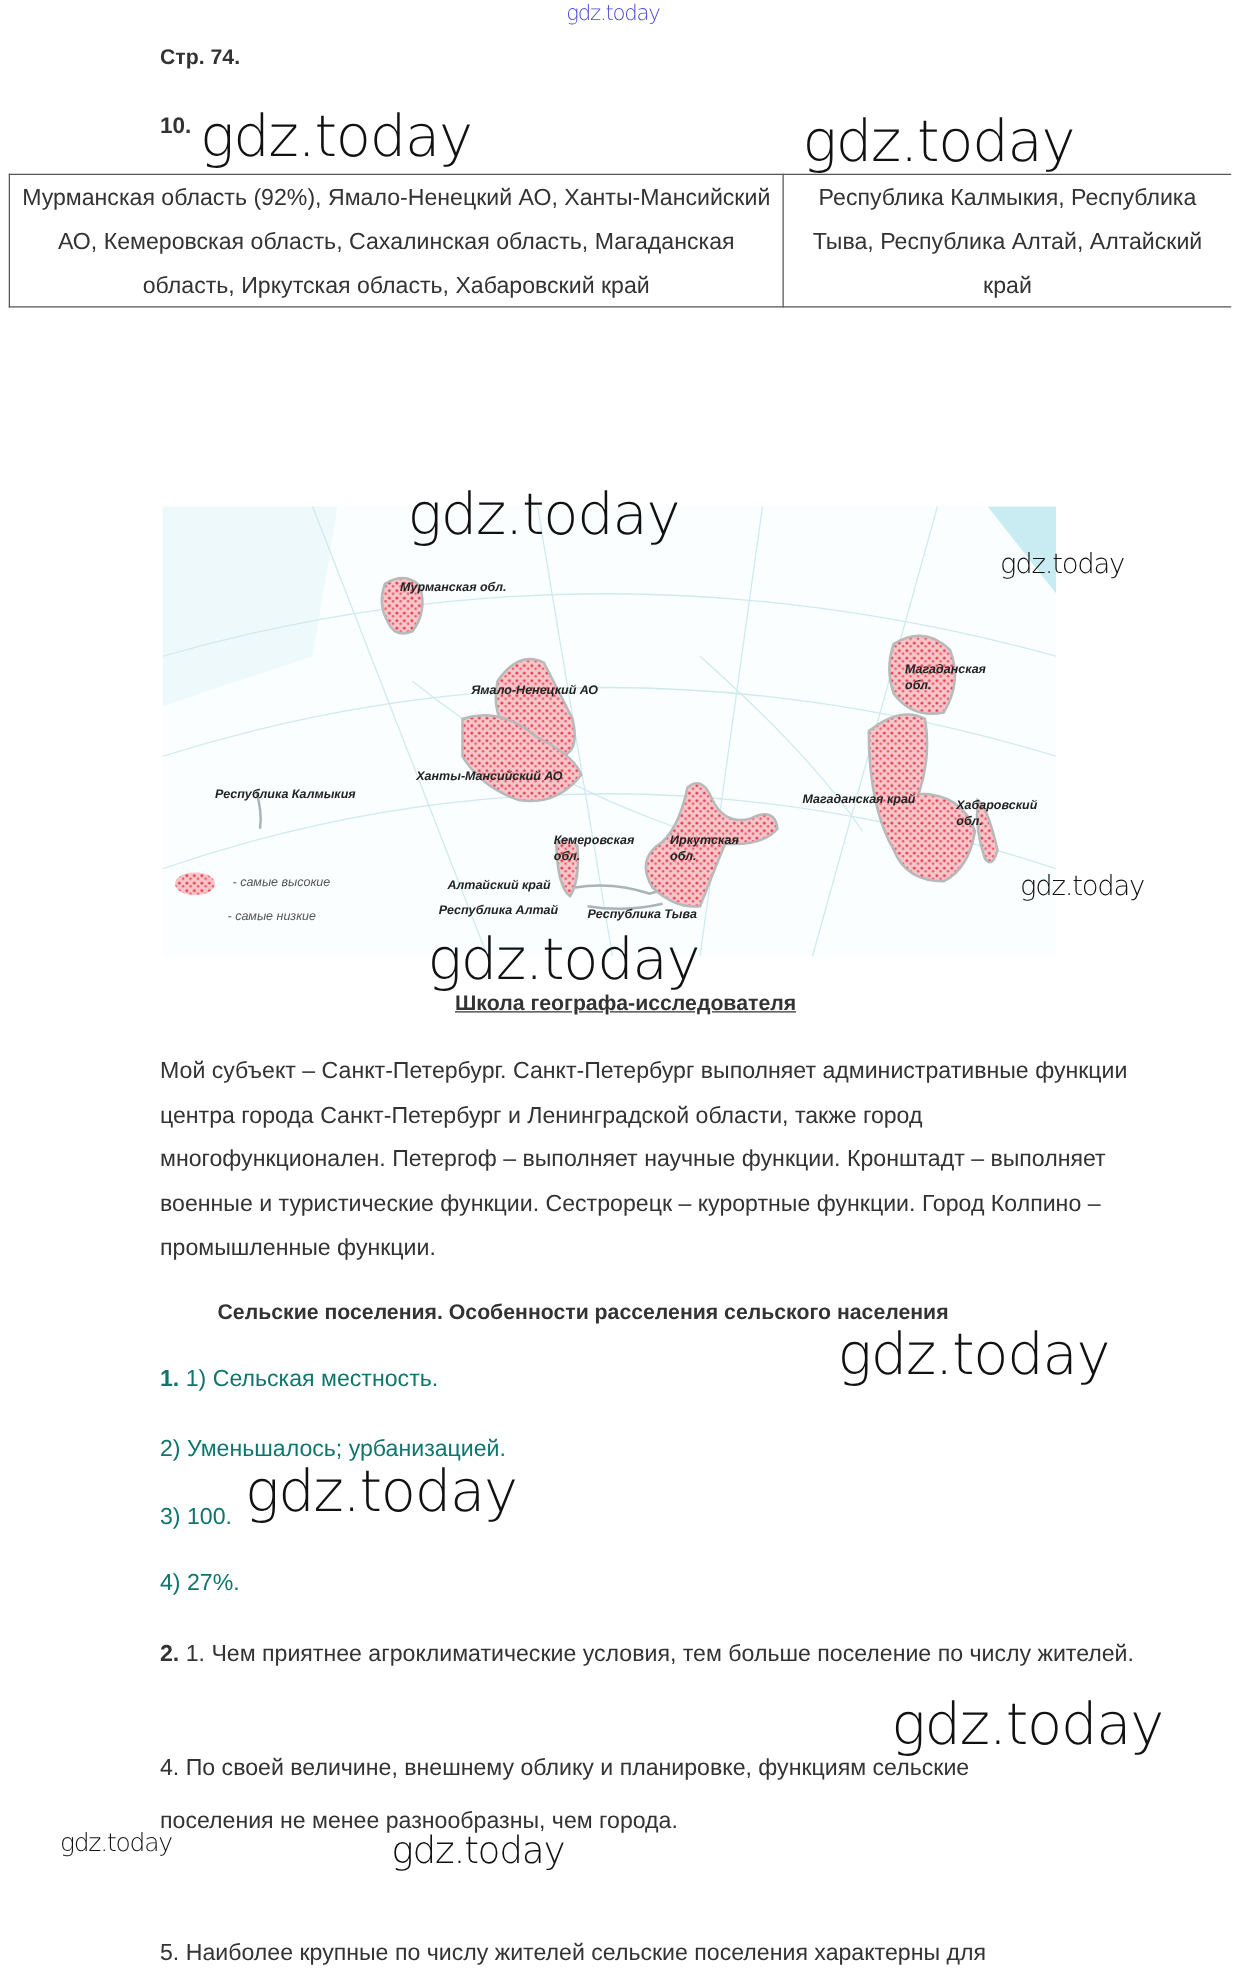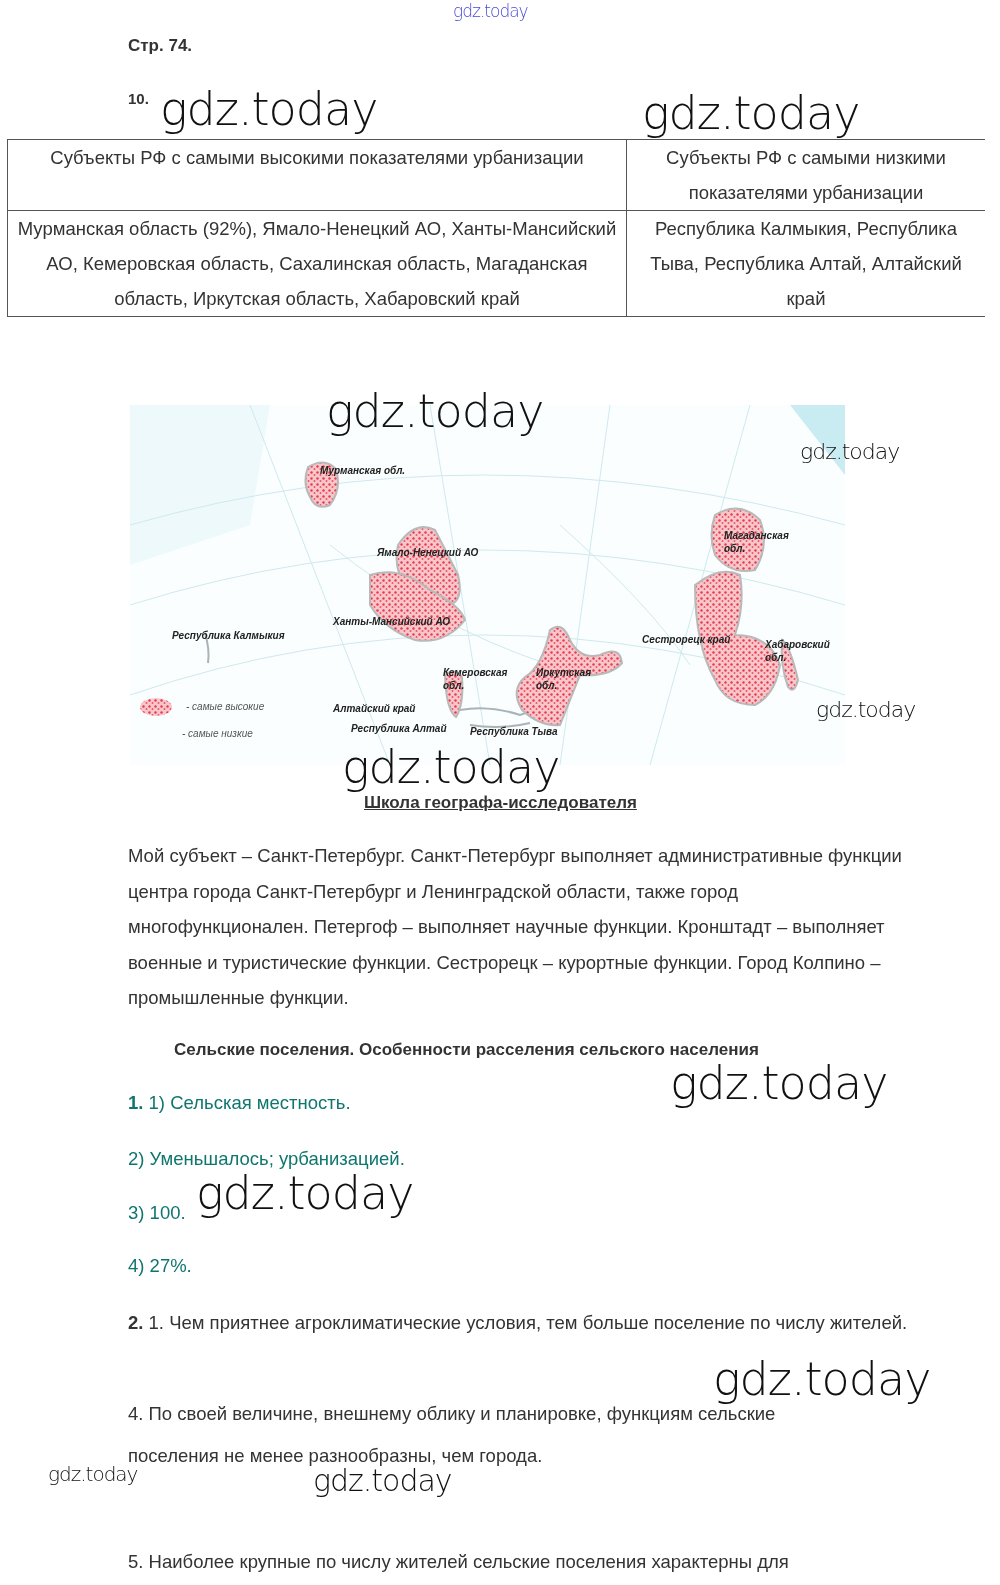--- a/index.html
+++ b/index.html
@@ -5,21 +5,21 @@
   html, body { margin: 0; padding: 0; background: #ffffff; }
   body { width: 1000px; height: 1585px; position: relative; overflow: hidden;
          font-family: "Liberation Sans", sans-serif; color: #333; }
   .abs { position: absolute; }
   .wm { position: absolute; font-family: "DejaVu Sans", sans-serif; font-weight: 200; color: #111; letter-spacing: -1px; white-space: nowrap; line-height: 1; }
   .wm-top { color: #4a4ad8; font-size: 17px; letter-spacing: -1px; }
   .wm-big { font-size: 46px; }
   .wm-med { font-size: 30px; }
   .wm-sm  { font-size: 22px; }
   .page-ref { left: 128px; top: 36px; font-size: 17px; font-weight: bold; color: #333; }
-  .task-num { left: 128px; top: 90px; font-size: 15px; font-weight: bold; color: #333; }
+  .task-num { left: 128px; top: 90px; font-size: 18px; font-weight: bold; color: #333; }
 
   table.urb { position: absolute; left: 7px; top: 139px; width: 978px; border-collapse: collapse; font-size: 18.5px; color: #333; }
   table.urb td { border-top: 1px solid #555; border-bottom: 1px solid #555; text-align: center; vertical-align: top; line-height: 35px; padding: 0 6px; }
   table.urb td.left { border-left: 1px solid #555; border-right: 1px solid #555; width: 606px; }
   table.urb td.right { border-right: 0; }
   table.urb td.title { border-left: 1px solid #555; border-right: 1px solid #555; font-weight: bold; line-height: 27px; height: 27px; }
 
   .map { position: absolute; left: 130px; top: 405px; width: 715px; height: 360px; background: #fdfefe; overflow: hidden; }
   .map-label { position: absolute; font-size: 10px; font-style: italic; font-weight: bold; color: #222; white-space: nowrap; }
   .legend-text { position: absolute; font-size: 10px; font-style: italic; color: #555; white-space: nowrap; }
@@ -34,24 +34,20 @@
 
 <div class="wm wm-top" style="left:453px; top:3px;">gdz.today</div>
 
 <div class="abs page-ref">Стр. 74.</div>
 <div class="abs task-num">10.</div>
 <div class="wm wm-big" style="left:160px; top:86px;">gdz.today</div>
 <div class="wm wm-big" style="left:642px; top:90px;">gdz.today</div>
 
 <table class="urb">
   <tbody>
-  <tr>
-    <td class="left">Субъекты РФ с самыми высокими показателями урбанизации</td>
-    <td class="right">Субъекты РФ с самыми низкими показателями урбанизации</td>
-  </tr>
   <tr>
     <td class="left">Мурманская область (92%), Ямало-Ненецкий АО, Ханты-Мансийский АО, Кемеровская область,  Сахалинская область, Магаданская область, Иркутская область, Хабаровский край</td>
     <td class="right">Республика Калмыкия, Республика Тыва, Республика Алтай, Алтайский край</td>
   </tr>
 </tbody>
   </table>
 
 <div class="map">
   <svg width="715" height="360" style="position:absolute;left:0;top:0;">
     <defs>
@@ -99,26 +95,26 @@
   </svg>
 
   <div class="map-label" style="left:190px; top:60px;">Мурманская обл.</div>
   <div class="map-label" style="left:247px; top:142px;">Ямало-Ненецкий АО</div>
   <div class="map-label" style="left:203px; top:211px;">Ханты-Мансийский АО</div>
   <div class="map-label" style="left:42px; top:225px;">Республика Калмыкия</div>
   <div class="map-label" style="left:313px; top:262px;">Кемеровская</div>
   <div class="map-label" style="left:313px; top:275px;">обл.</div>
   <div class="map-label" style="left:406px; top:262px;">Иркутская</div>
   <div class="map-label" style="left:406px; top:275px;">обл.</div>
-  <div class="map-label" style="left:203px; top:298px;">Алтайский край</div>
+  <div class="map-label" style="left:228px; top:298px;">Алтайский край</div>
   <div class="map-label" style="left:221px; top:318px;">Республика Алтай</div>
   <div class="map-label" style="left:340px; top:321px;">Республика Тыва</div>
   <div class="map-label" style="left:594px; top:125px;">Магаданская</div>
   <div class="map-label" style="left:594px; top:138px;">обл.</div>
-  <div class="map-label" style="left:512px; top:229px;">Сестрорецк край</div>
+  <div class="map-label" style="left:512px; top:229px;">Магаданская край</div>
   <div class="map-label" style="left:635px; top:234px;">Хабаровский</div>
   <div class="map-label" style="left:635px; top:247px;">обл.</div>
 
   <div class="legend-text" style="left:56px; top:296px;">- самые высокие</div>
   <div class="legend-text" style="left:52px; top:323px;">- самые низкие</div>
 </div>
 
 <div class="wm wm-big" style="left:326px; top:388px;">gdz.today</div>
 <div class="wm wm-sm" style="left:800px; top:441px;">gdz.today</div>
 <div class="wm wm-sm" style="left:816px; top:699px;">gdz.today</div>

